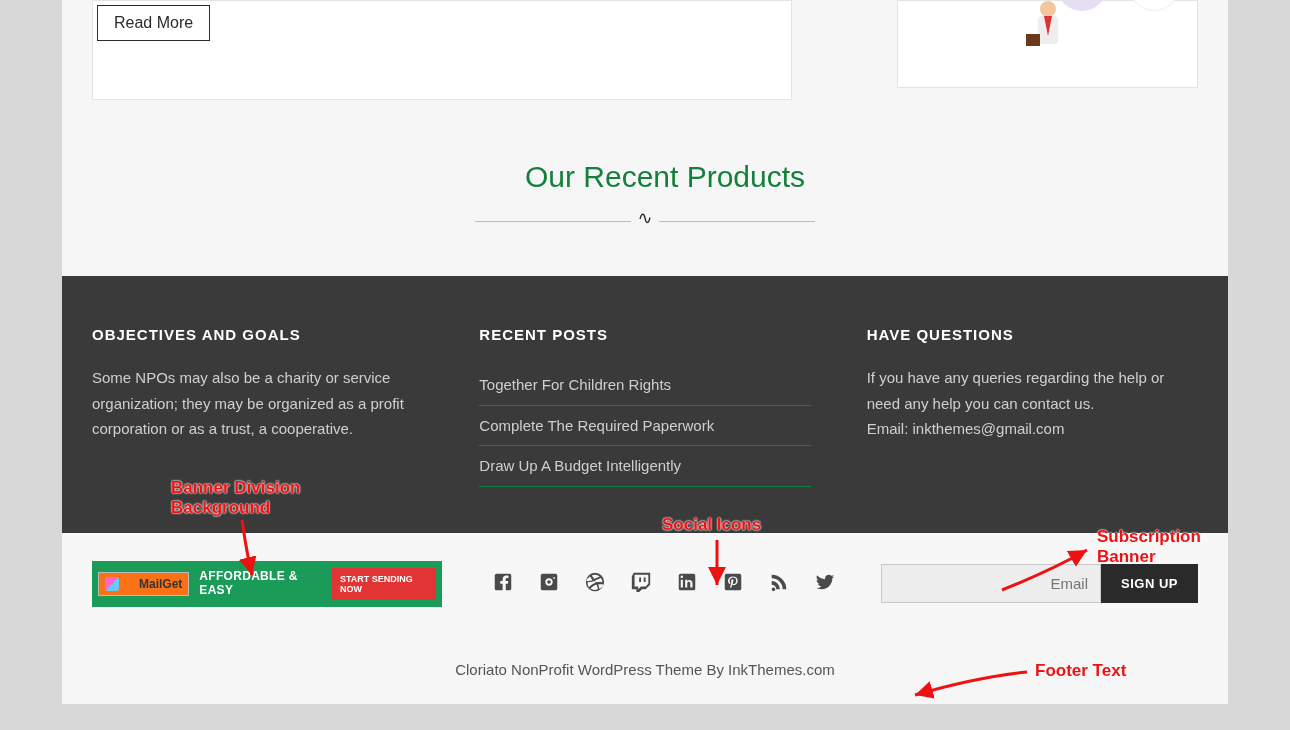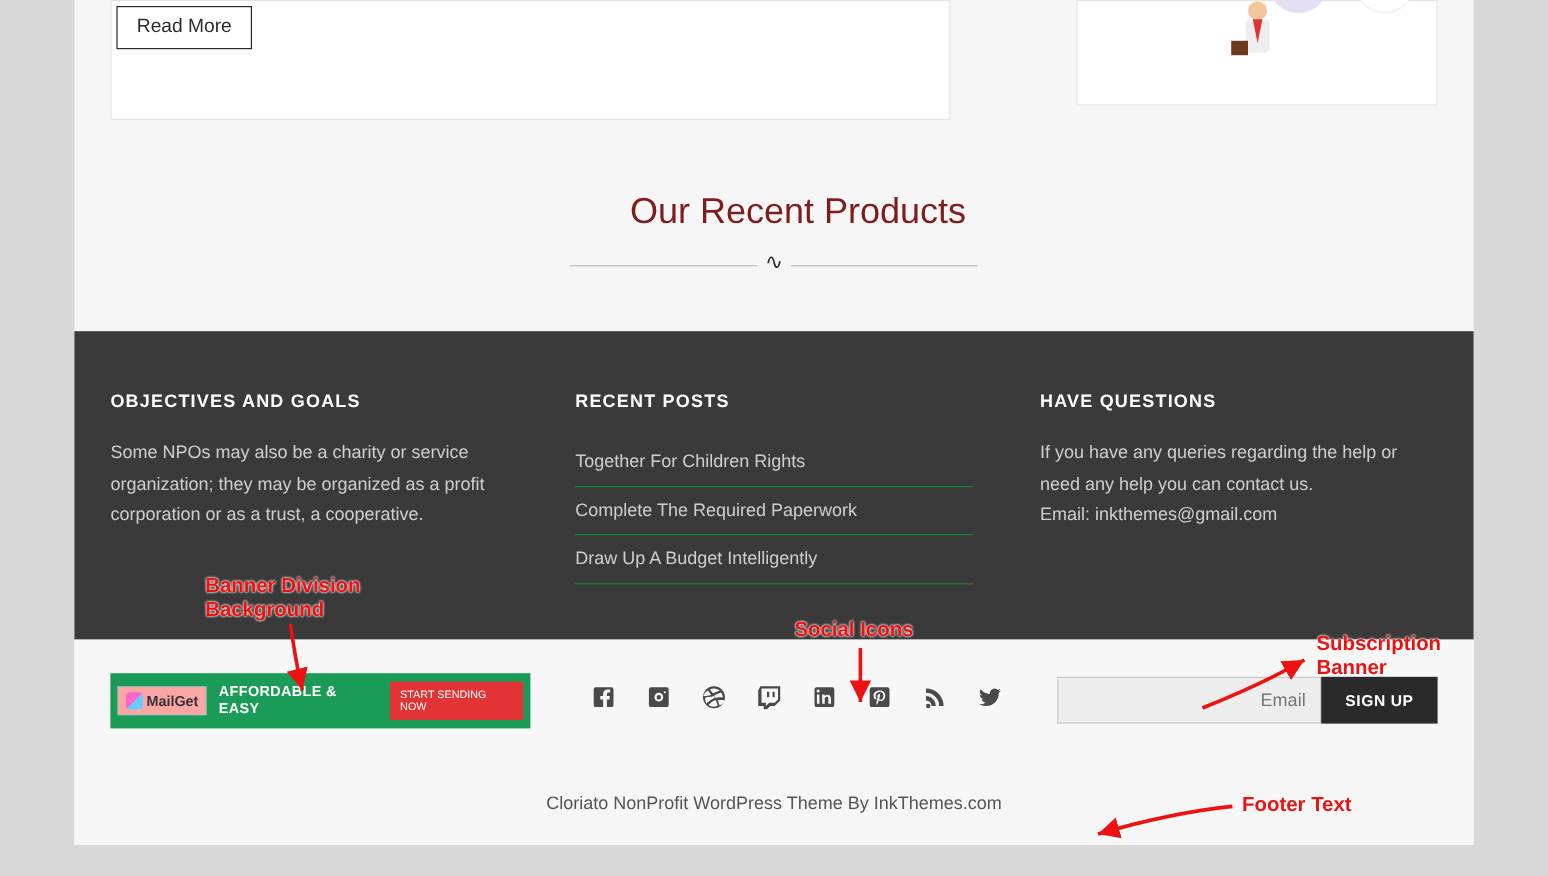--- a/index.html
+++ b/index.html
@@ -59,21 +59,21 @@
   .businessman .body { width:20px;height:28px;background:#eee;border-radius:4px;margin:15px auto 0;position:relative;}
   .businessman .tie  { position:absolute;top:15px;left:50%;transform:translateX(-50%);width:0;height:0;border-left:4px solid transparent;border-right:4px solid transparent;border-top:20px solid #d33;}
   .businessman .head { width:16px;height:16px;background:#f3c79c;border-radius:50%;position:absolute;top:0;left:50%;transform:translateX(-50%);}
   .businessman .brief{ width:14px;height:12px;background:#6b3a1e;position:absolute;bottom:0;left:-2px;}
   .circle-avatar { width:50px;height:50px;border-radius:50%; }
   
   .section-title {
     text-align:center;
     margin-top: 60px;
     font-size: 30px;
-    color:#7f1d1d;
+    color:#15803d;
     font-weight: 500;
     padding-left: 40px;
   }
   .zig-divider {
     width: 340px;
     margin: 18px auto 46px;
     position: relative;
     display:flex;
     align-items:center;
   }
@@ -110,24 +110,24 @@
     background:#f7f7f7;
     padding:28px 30px;
     display:flex;
     align-items:center;
     gap:30px;
   }
   .mailget {
     width:350px;height:46px;background:#1a9b57;
     display:flex;align-items:center;padding:4px 6px;gap:10px;
   }
-  .mailget .logo { background:#fca5a5;border:1px solid #bbb;padding:4px 6px;font-size:12px;color:#333;display:flex;align-items:center;gap:3px;font-weight:600;justify-content:flex-end;}
+  .mailget .logo { background:#f97316;border:1px solid #bbb;padding:4px 6px;font-size:12px;color:#333;display:flex;align-items:center;gap:20px;font-weight:600;justify-content:flex-end;}
   .mailget .logo .ico{width:14px;height:14px;background:linear-gradient(135deg,#f6c 50%,#6cf 50%);border-radius:3px;}
   .mailget .txt  { color:#fff;font-size:12px;line-height:1.1;font-weight:600;letter-spacing:.3px;}
-  .mailget .cta  { background:#e23434;color:#fff;font-size:9px;padding:6px 8px;margin-left:auto;font-weight:400;}
+  .mailget .cta  { background:#e23434;color:#fff;font-size:9px;padding:6px 8px;margin-left:auto;font-weight:700;}
   .social-row { display:flex; gap:24px; margin-left:20px;}
   .social-row span { color:#4a4a4a; cursor:pointer; }
   .social-row svg { width:22px;height:22px;fill:#4a4a4a; }
   .subscribe { display:flex; margin-left:auto; }
   .subscribe input {
     border:1px solid #c9c9c9;background:#ededed;
     padding:10px 12px;font-size:15px;width:220px;color:#555;text-align:right;
   }
   .subscribe button {
     border:none;background:#2a2a2a;color:#fff;

